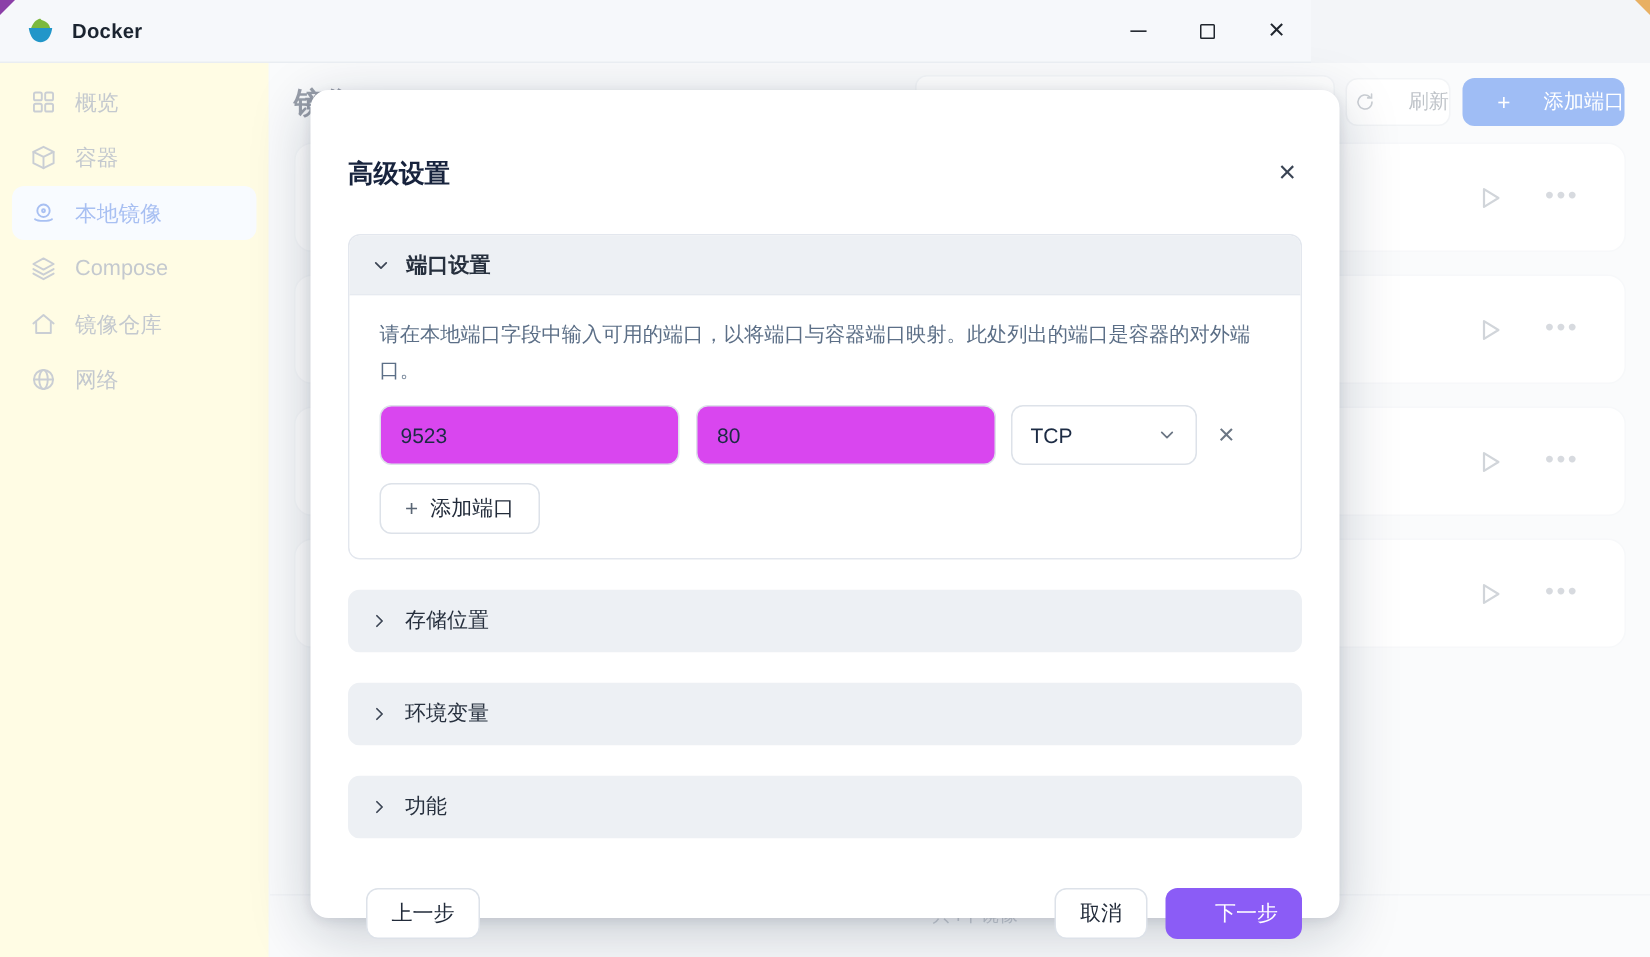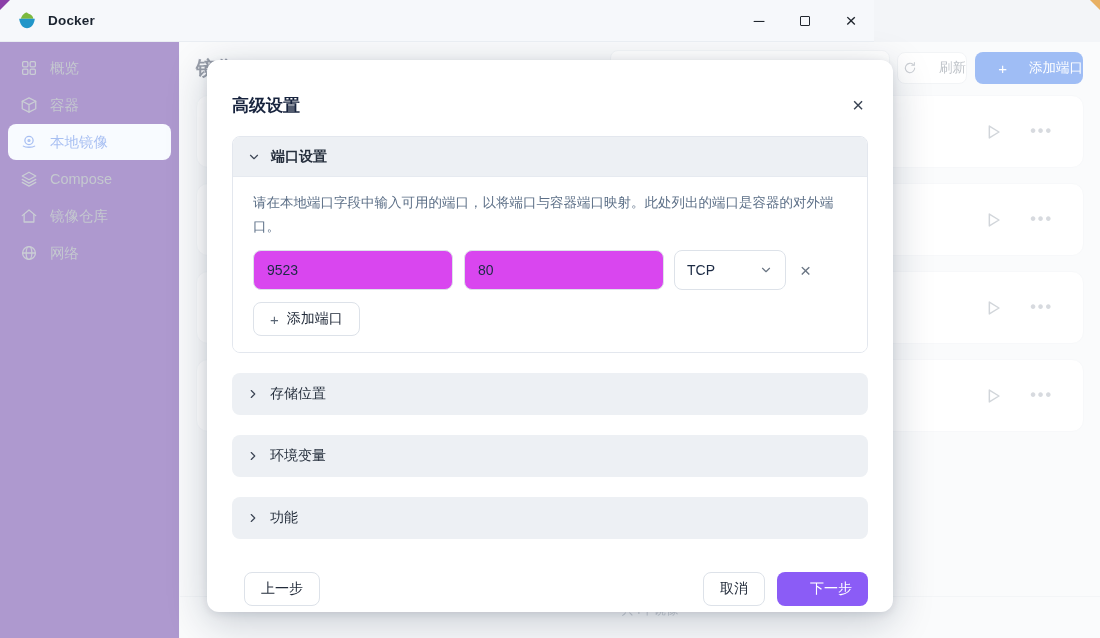--- a/index.html
+++ b/index.html
@@ -17,21 +17,21 @@
   .app-id { display:flex; align-items:center; gap:10px; padding-left:16px; }
   .logo { width:22px; height:22px; display:inline-flex; }
   .app-title { font-size:13.5px; font-weight:700; color:#1b2430; letter-spacing:.2px; }
   .win-controls { margin-left:auto; display:flex; height:42px; }
   .win-btn { width:46px; height:42px; border:none; background:transparent; display:flex; align-items:center;
              justify-content:center; color:#20262e; font-size:15px; cursor:pointer; }
   .max-box { width:10px; height:10px; border:1.3px solid #20262e; border-radius:1px; display:inline-block; }
   .close-glyph { font-size:19px; line-height:1; }
 
   
-  .sidebar { position:absolute; left:0; top:42px; width:180px; height:596px; background:#4c1d95;
+  .sidebar { position:absolute; left:0; top:42px; width:180px; height:596px; background:#fef9c3;
              border-right:1px solid #eef1f5; padding:8px; z-index:1; }
   .side-item { display:flex; align-items:center; gap:12px; height:36px; margin-bottom:1px; padding-left:12px;
                border-radius:8px; color:#7d8795; font-size:14.5px; cursor:pointer; }
   .side-item svg { width:18px; height:18px; stroke:#8a93a1; fill:none; stroke-width:1.7; stroke-linecap:round; stroke-linejoin:round; flex:none; }
   .side-item.active { background:#f0f5ff; color:#3f73e3; }
   .side-item.active svg { stroke:#3f73e3; }
 
   
   .main { position:absolute; left:180px; top:42px; width:920px; height:596px; background:#f3f5f8; z-index:1; }
   .page-title { position:absolute; left:16px; top:13px; font-size:20px; font-weight:700; color:#1c2840; }
@@ -52,41 +52,41 @@
   .main-footer { position:absolute; left:0; bottom:14px; width:100%; height:28px; border-top:1px solid #e4e8ed;
                  display:flex; align-items:center;justify-content:center; }
   .count-text { margin-left:20px; font-size:12.5px; color:#8d97a5; }
 
   
   .overlay { position:absolute; left:0; top:42px; width:1100px; height:596px; background:rgba(255,255,255,0.55); z-index:10; }
 
   
   .modal { position:absolute; left:207px; top:60px; width:686px; height:552px; background:#ffffff; border-radius:12px;
            box-shadow:0 10px 40px rgba(15,30,60,.22), 0 2px 8px rgba(15,30,60,.10); z-index:20; padding:0 25px; }
-  .modal-head { height:76px; display:flex; align-items:center; justify-content:space-between; padding-top:14px; }
+  .modal-head { height:96px; display:flex; align-items:center; justify-content:space-between; padding-top:14px; }
   .modal-title { font-size:17px; font-weight:700; color:#17233d; }
   .modal-close { border:none; background:transparent; font-size:20px; color:#3a4454; cursor:pointer; line-height:1; padding:4px; }
 
   .acc { border-radius:8px; overflow:hidden; }
   .acc-header { height:40px; background:#edf0f4; display:flex; align-items:center; gap:10px; padding:0 14px;
                 font-size:14px; color:#27303e; cursor:pointer; }
   .acc-header svg { width:14px; height:14px; stroke:#3c4554; fill:none; stroke-width:2; stroke-linecap:round; stroke-linejoin:round; flex:none; }
   .acc.expanded { border:1px solid #e3e7ee; }
   .acc.expanded .acc-header { border-bottom:1px solid #e6eaf0;font-weight:bold; }
   .acc.collapsed { height:42px; margin-top:20px; }
   .acc.collapsed .acc-header { height:42px; }
   .acc-body { background:#ffffff; padding:14px 20px 16px; }
   .acc-desc { font-size:13.5px; color:#5c6f87; line-height:1.75; max-width:600px; }
 
   .port-row { display:flex; align-items:center; margin-top:12px; }
   .port-input { width:200px; height:40px; border:1px solid #dde2e9; border-radius:8px; padding:0 13px;
                 font-size:14px; color:#1c2b44; background:#d946ef; outline:none; font-family:inherit; }
   .port-input.p1 { margin-right:11px; }
   .port-input.p2 { margin-right:10px; }
-  .proto-select { width:112px; height:40px; border:1px solid #dde2e9; border-radius:8px; padding:0 12px;
+  .proto-select { width:124px; height:40px; border:1px solid #dde2e9; border-radius:8px; padding:0 12px;
                   display:flex; align-items:center; justify-content:space-between; font-size:14px; color:#1c2b44;
                   cursor:pointer; background:#fff; }
   .proto-select svg { width:14px; height:14px; stroke:#6b7684; fill:none; stroke-width:2; stroke-linecap:round; stroke-linejoin:round; }
   .remove-port { border:none; background:transparent; font-size:19px; color:#6b7684; margin-left:14px; cursor:pointer; line-height:1; }
   .add-port-btn { margin-top:12px; height:34px; padding:0 16px; background:#fff; border:1px solid #dde2e9;
                   border-radius:8px; font-size:14px; color:#222b3a; display:inline-flex; align-items:center; gap:8px; cursor:pointer; }
   .add-port-btn .plus { color:#5a6675; font-size:15px; }
 
   .modal-footer { display:flex; align-items:center; margin-top:33px; }
   .btn { height:34px; border-radius:8px; font-size:14px; display:inline-flex; align-items:center; justify-content:center;

